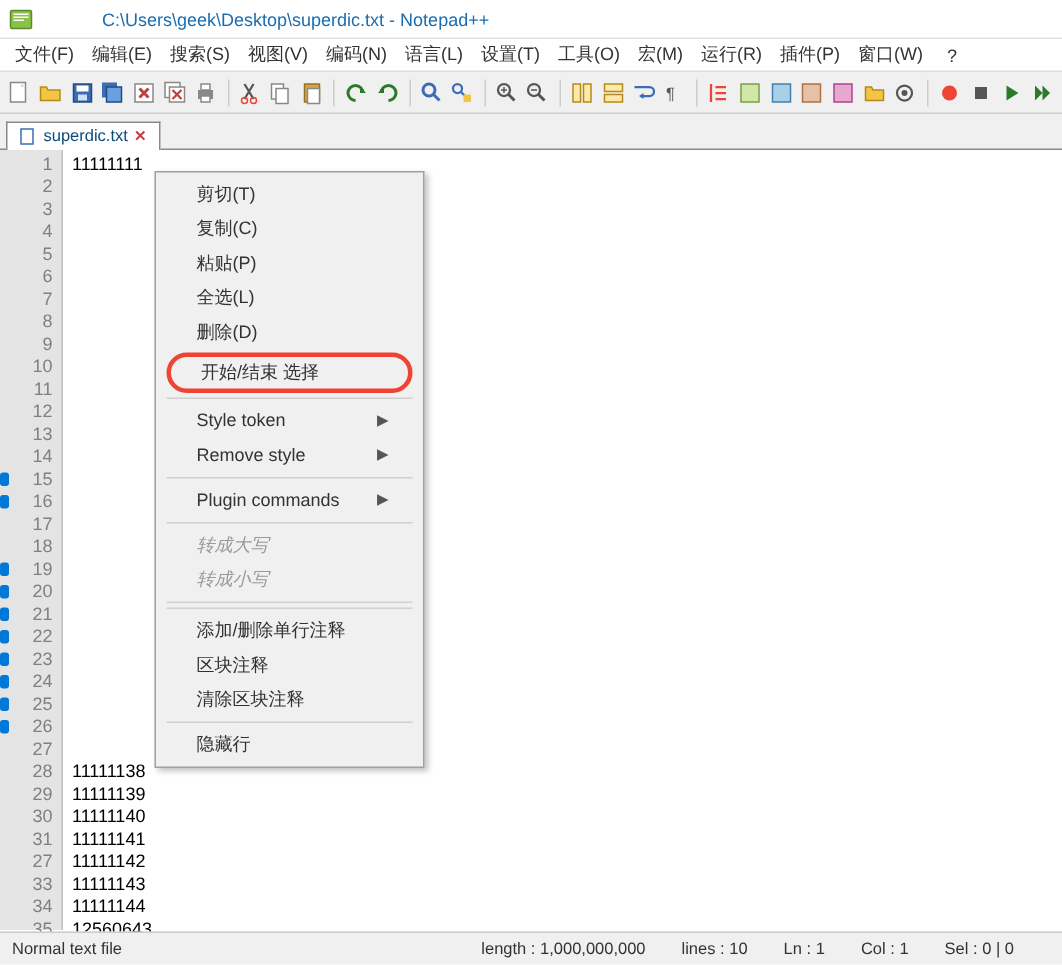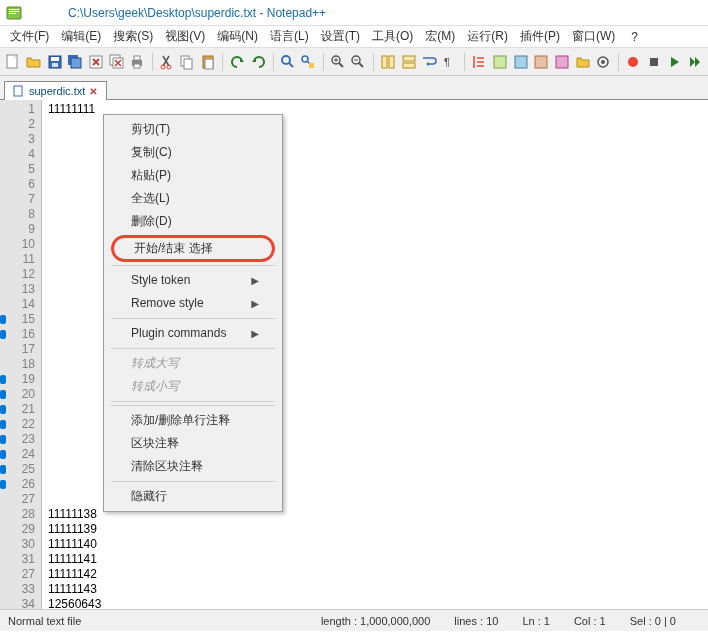--- a/index.html
+++ b/index.html
@@ -29,21 +29,21 @@
   .code { flex: 1; padding: 2px 6px; font-family: Consolas, "Courier New", monospace; font-size: 12px; line-height: 15px; color: #000; position: relative; }
   .code .line { height: 15px; white-space: pre; }
   
   .context-menu { position: absolute; left: 61px; top: 14px; background: #f0f0f0; border: 1px solid #a0a0a0; box-shadow: 2px 2px 4px rgba(0,0,0,0.25); width: 180px; padding: 3px; z-index: 100; }
   .context-menu .cm-item { padding: 4px 20px 4px 24px; color: #333; font-size: 12px; cursor: pointer; position: relative; display: flex; justify-content: space-between; align-items: flex-end; }
   .context-menu .cm-item.disabled { color: #999; cursor: default; font-style: italic; }
   .context-menu .cm-sep { height: 1px; background: #d0d0d0; margin: 3px 4px; }
   .context-menu .cm-arrow { color: #555; font-size: 10px; }
   .context-menu .highlighted { border: 3px solid #e43; border-radius: 14px; margin: 2px 4px; padding: 3px 20px 3px 20px; }
   
-  .statusbar { position: absolute; bottom: 12px; left: 0; width: 100%; height: 22px; background: #f0f0f0; border-top: 1px solid #ccc; display: flex; align-items: center; padding: 0 8px; font-size: 11px; color: #333; }
+  .statusbar { position: absolute; bottom: 0; left: 0; width: 100%; height: 22px; background: #f0f0f0; border-top: 1px solid #ccc; display: flex; align-items: center; padding: 0 8px; font-size: 11px; color: #333; }
   .statusbar .sb-cell { margin-right: 24px; }
   .statusbar .spacer { flex: 1; }
   
   
   .gutter .ln { position: relative; }
   .gutter .ln.bm::before { content: ""; position: absolute; left: -2px; top: 3px; width: 6px; height: 9px; background: #0078d7; border-radius: 2px; }
 </style>
 </head>
 <body>
 
@@ -399,20 +399,21 @@
       <div class="line"></div>
       <div class="line"></div>
       <div class="line"></div>
       <div class="line"></div>
       <div class="line">11111138</div>
       <div class="line">11111139</div>
       <div class="line">11111140</div>
       <div class="line">11111141</div>
       <div class="line">11111142</div>
       <div class="line">11111143</div>
+      <div class="line">11111144</div>
       <div class="line">12560643</div>
     </div>
 </div>
 
 <div class="statusbar">
   <span class="sb-cell">Normal text file</span>
   <span class="spacer"></span>
   <span class="sb-cell">length : 1,000,000,000</span>
   <span class="sb-cell">lines : 10</span>
   <span class="sb-cell">Ln : 1</span>

